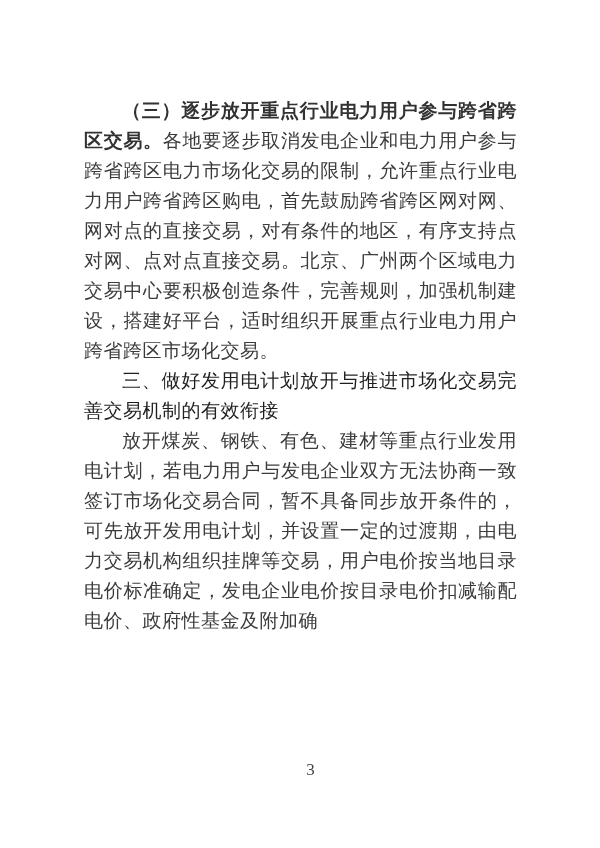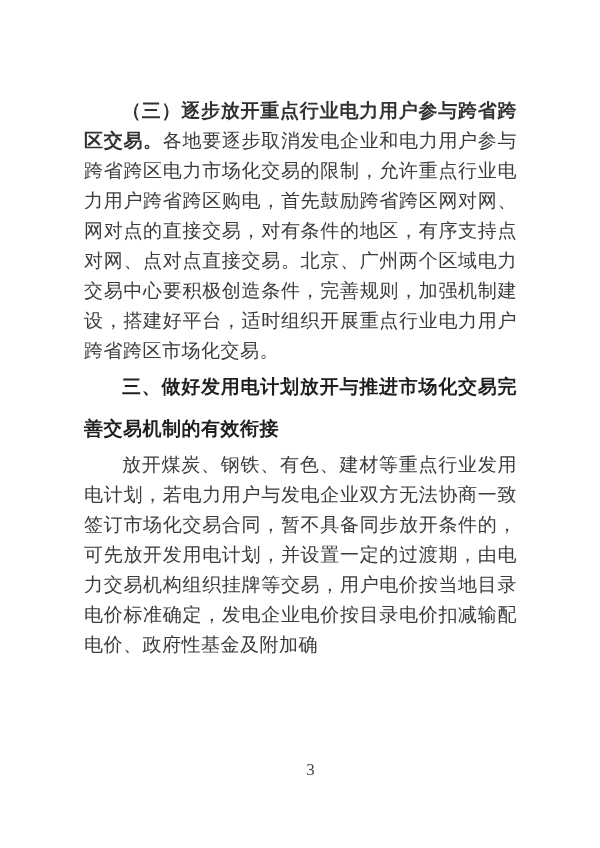--- a/index.html
+++ b/index.html
@@ -32,23 +32,23 @@
     text-indent: 2em;
     letter-spacing: 0.5px;
   }
   .para .lead {
     font-weight: bold;
     color: #323232;
   }
   .heading {
     margin: 0;
     font-family: "Liberation Sans", "DejaVu Sans", sans-serif;
-    font-weight: bold;
+    font-weight: normal;
     font-size: 19px;
-    line-height: 42px;
+    line-height: 30px;
     color: #1f1f1f;
     text-align: justify;
     text-justify: inter-character;
     text-indent: 2em;
     letter-spacing: 0.5px;
   }
   .page-number {
     position: absolute;
     top: 760px;
     left: 0;

